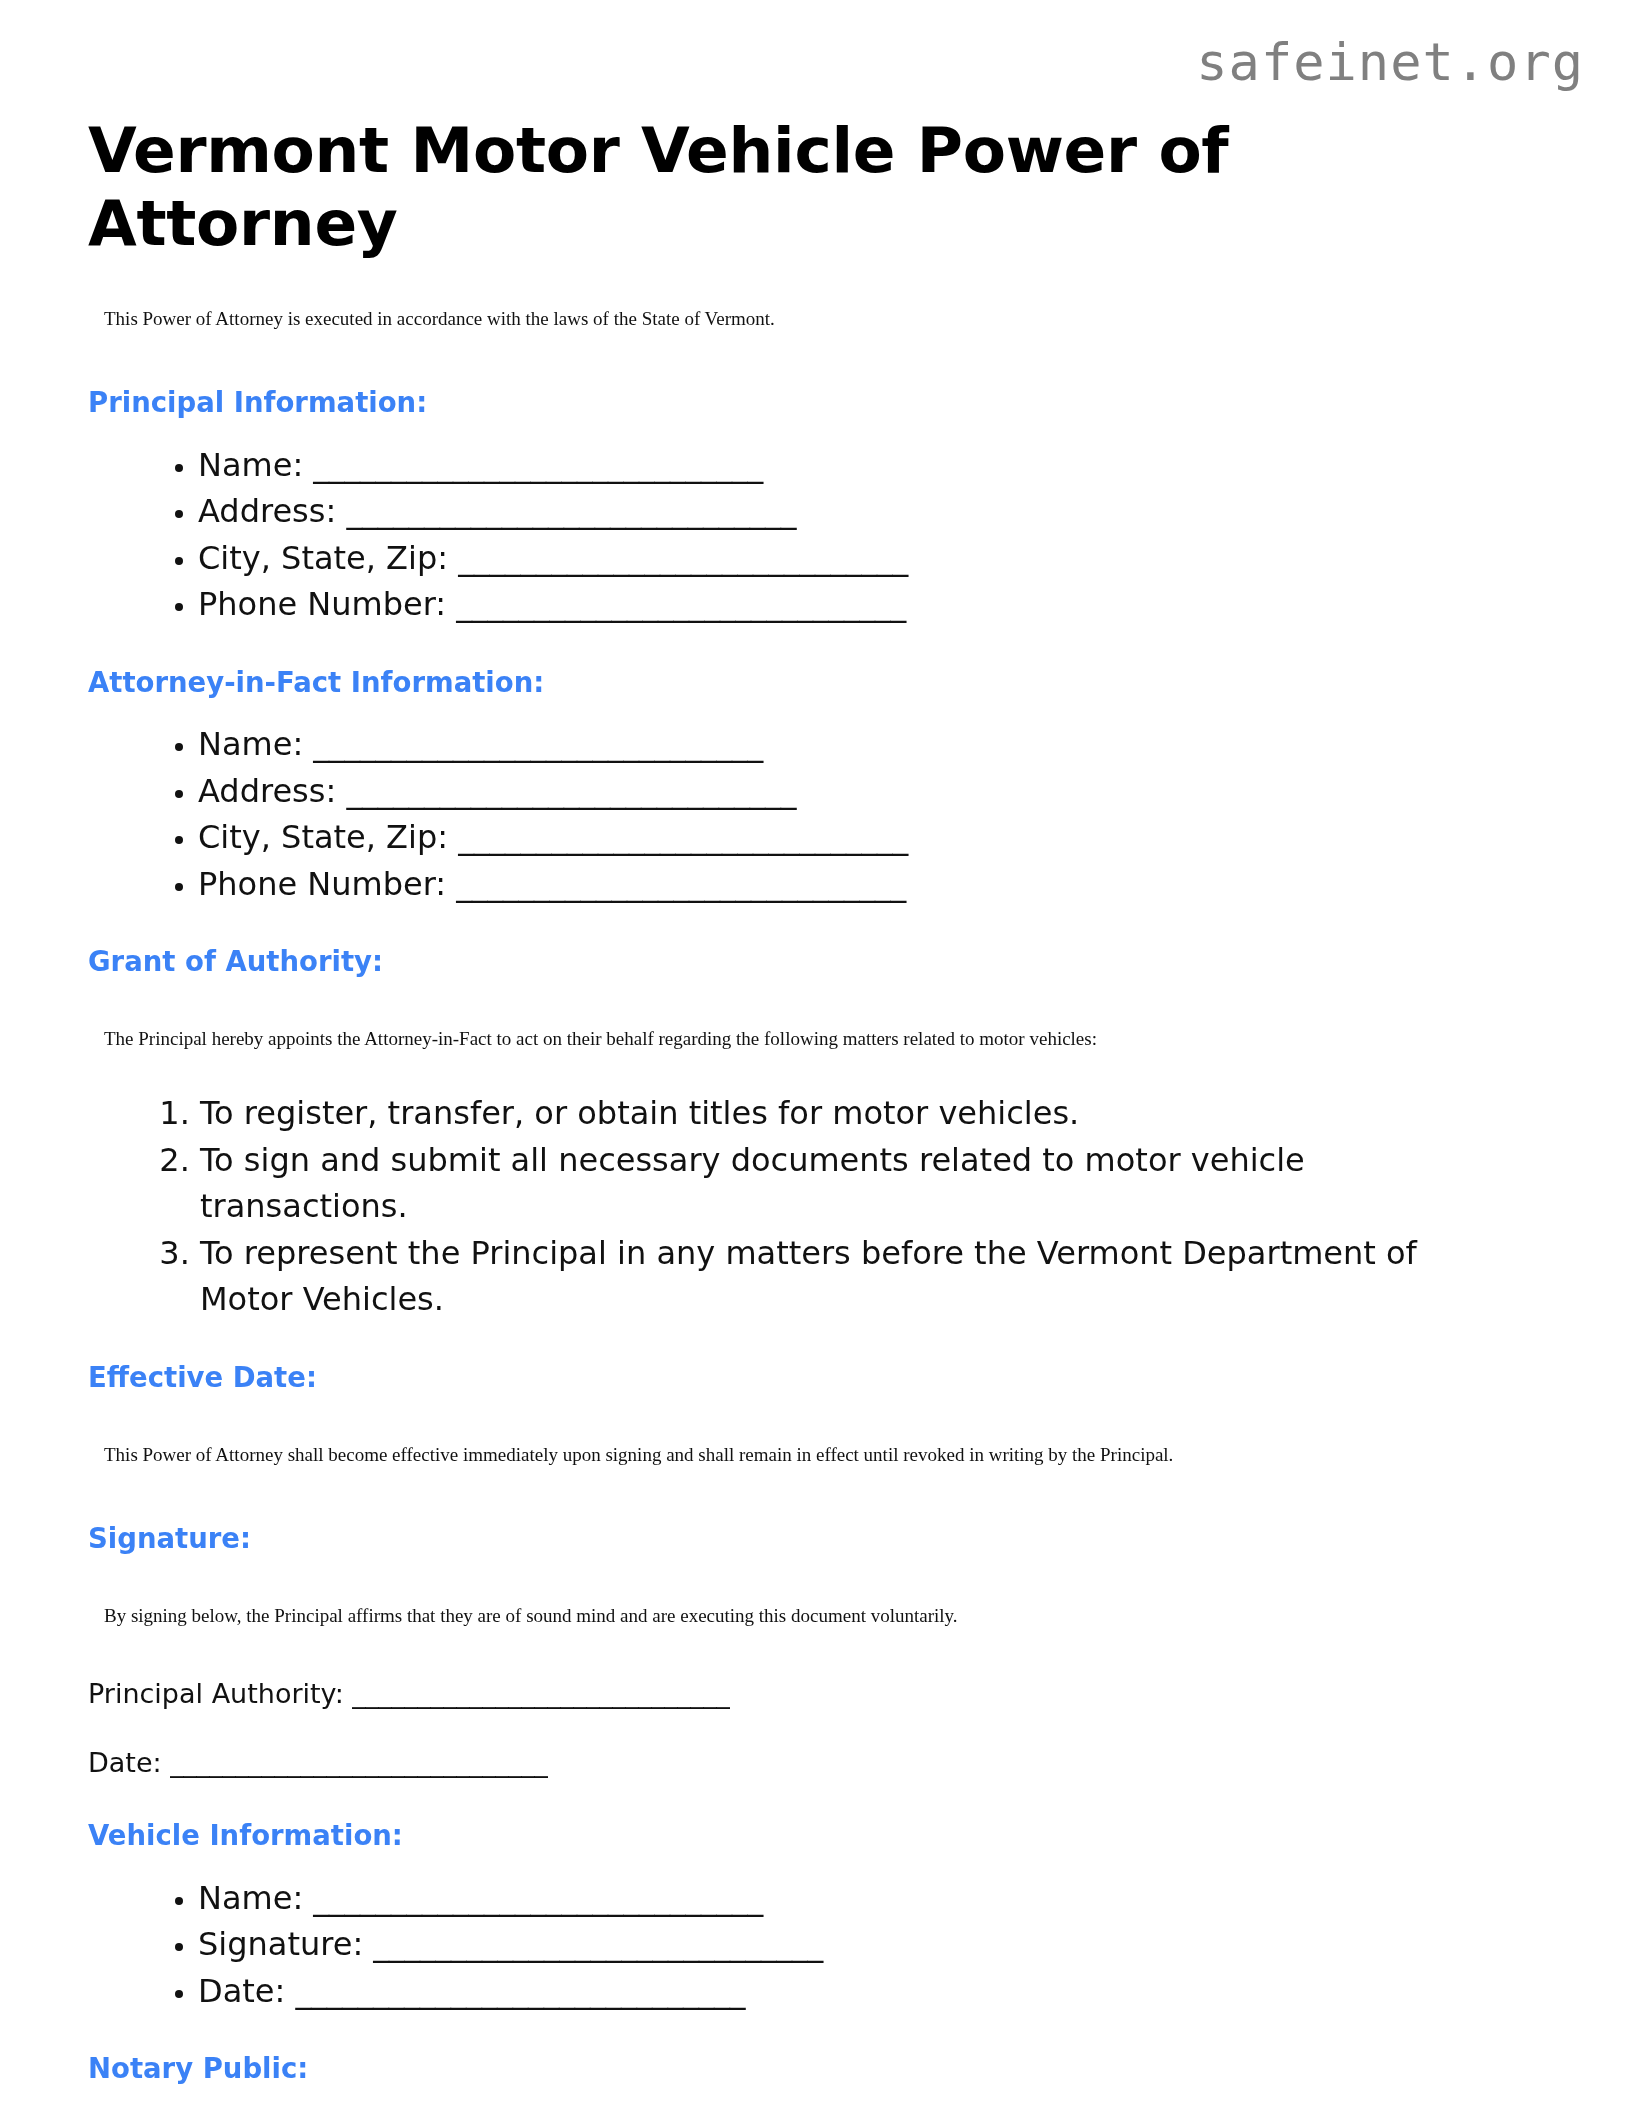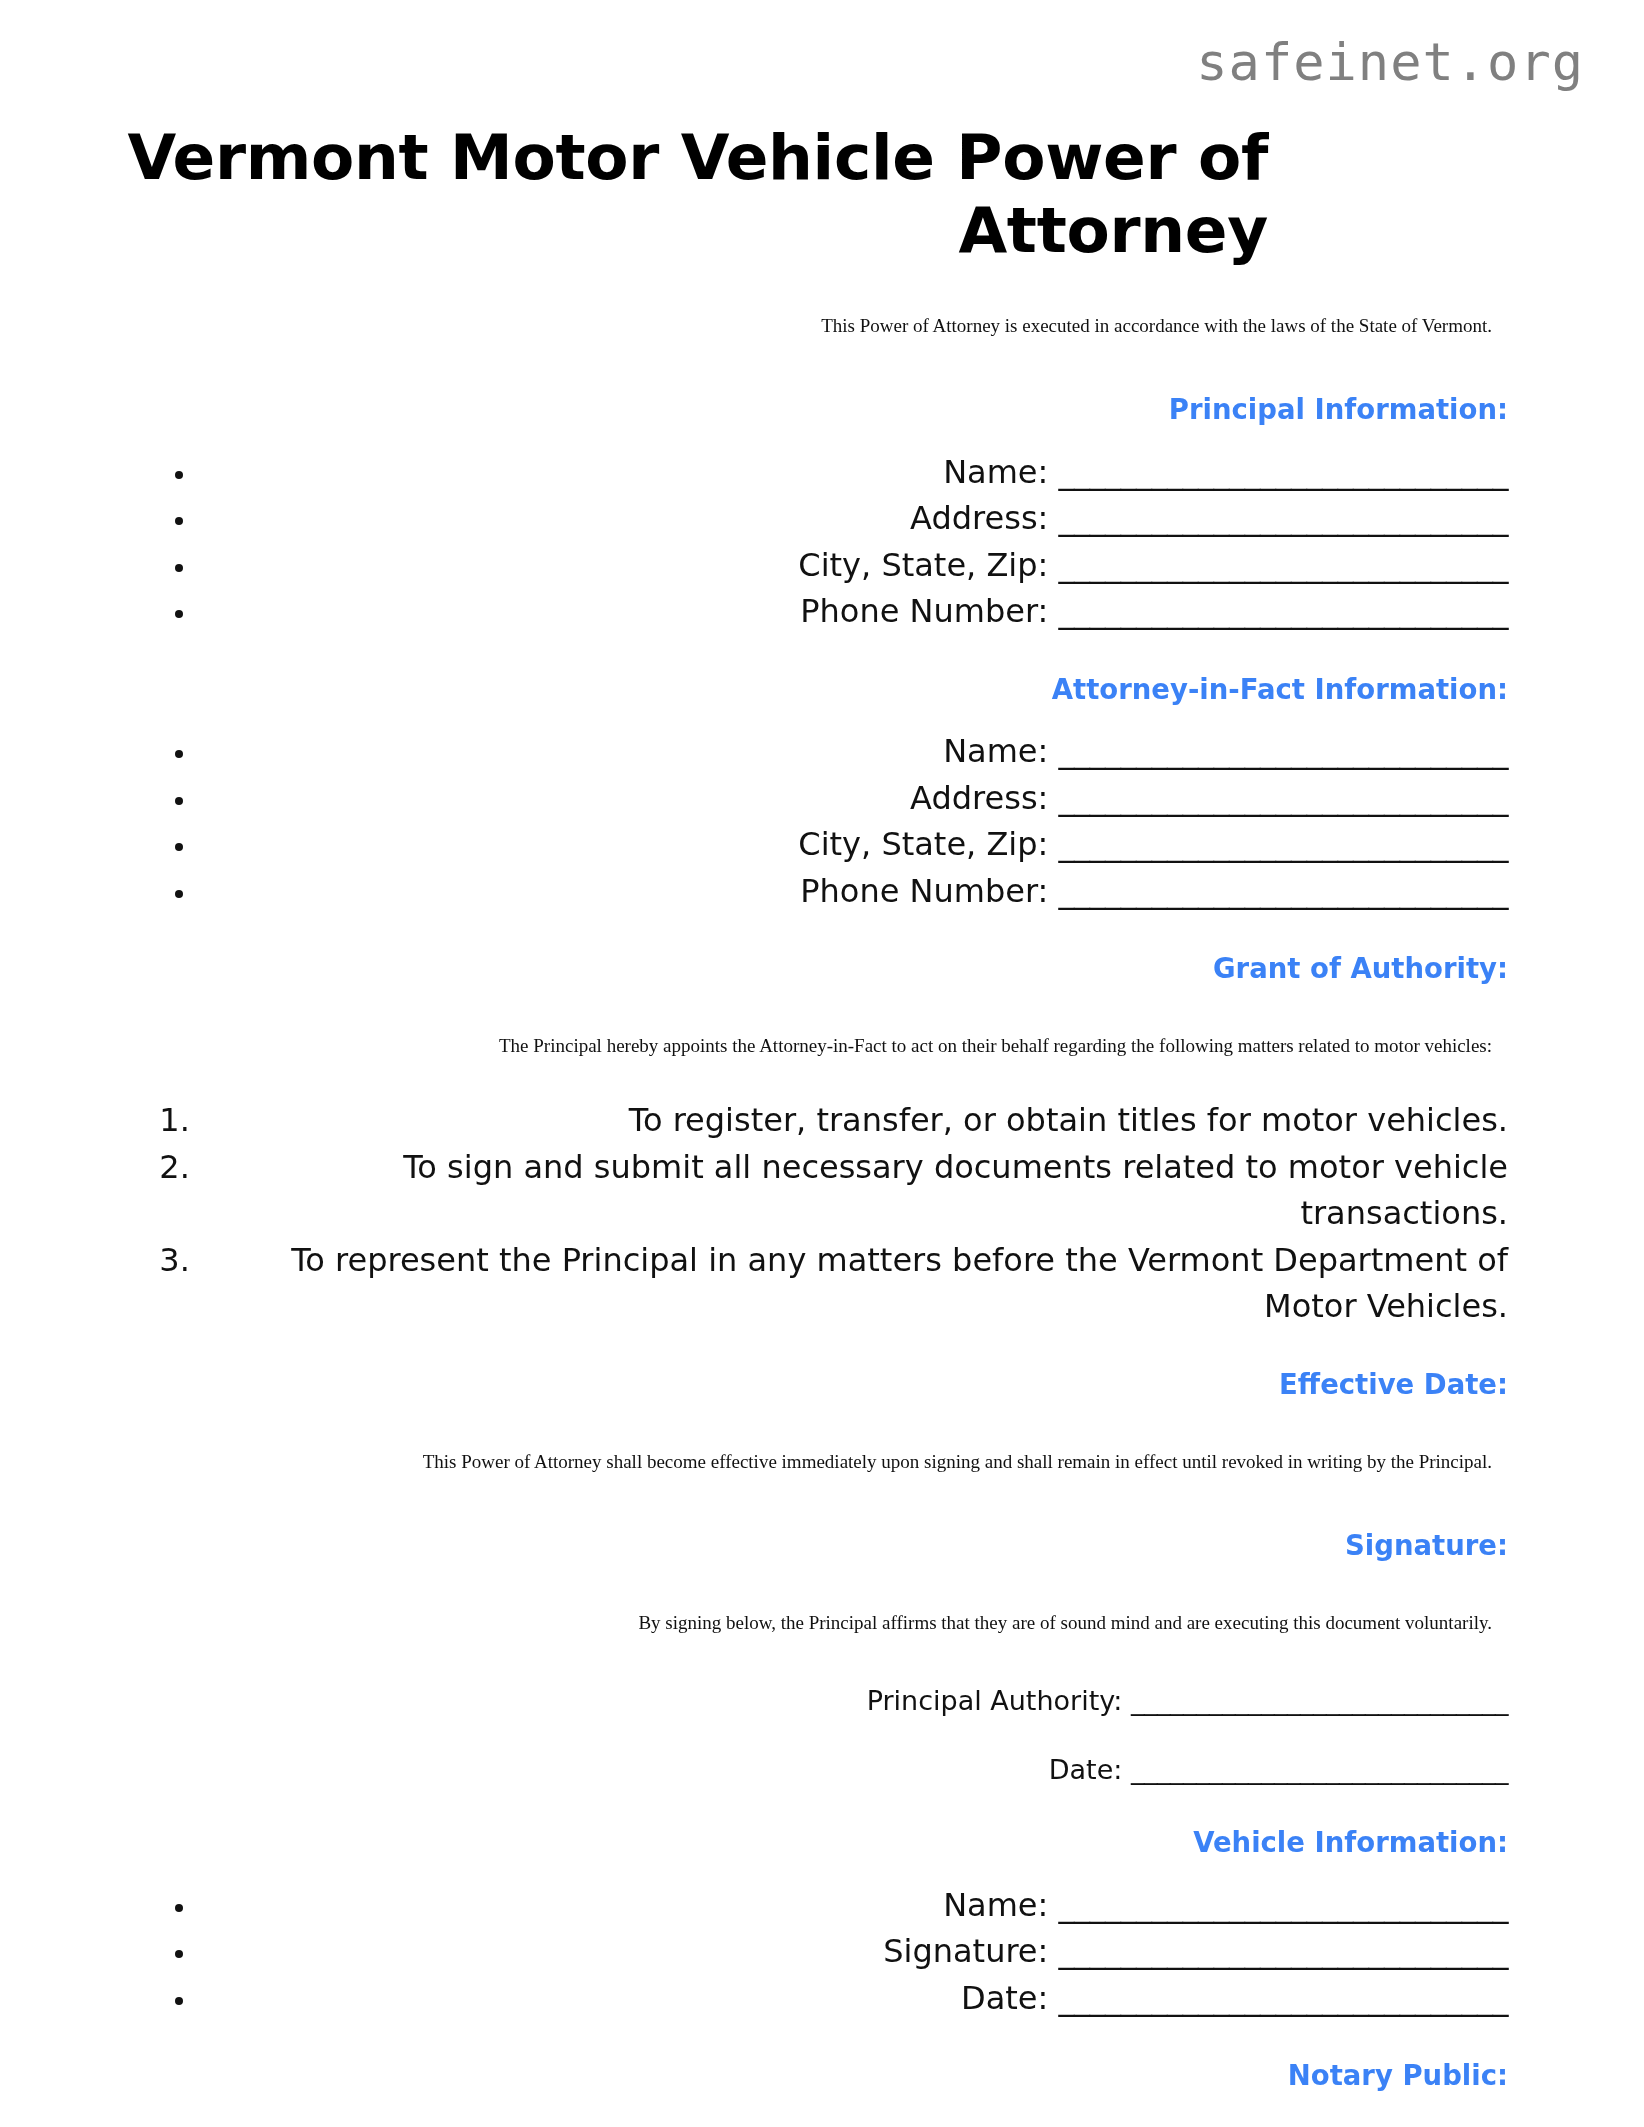--- a/index.html
+++ b/index.html
@@ -18,23 +18,22 @@
     padding: 0;
     overflow: hidden;
     font-family: "DejaVu Sans", "Liberation Sans", sans-serif;
     color: #000000;
     -webkit-font-smoothing: antialiased;
   }
 
   .content {
     position: absolute;
     left: 88px;
-    top: 11px;
+    top: 4px;
     width: 1420px;
-    text-align: right;
   }
 
   
   .watermark {
     position: absolute;
     right: 60px;
     top: 36px;
     font-family: "DejaVu Sans Mono", "Liberation Mono", monospace;
     font-size: 52px;
     letter-spacing: 1px;

